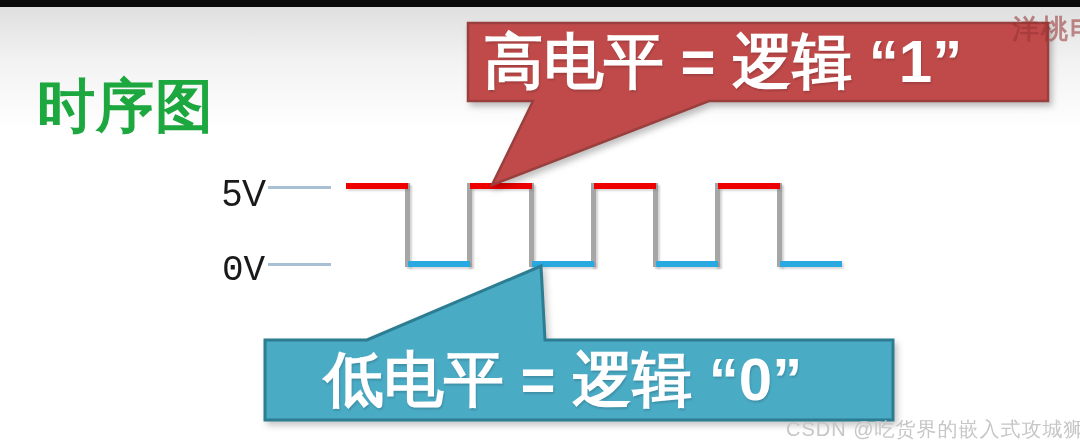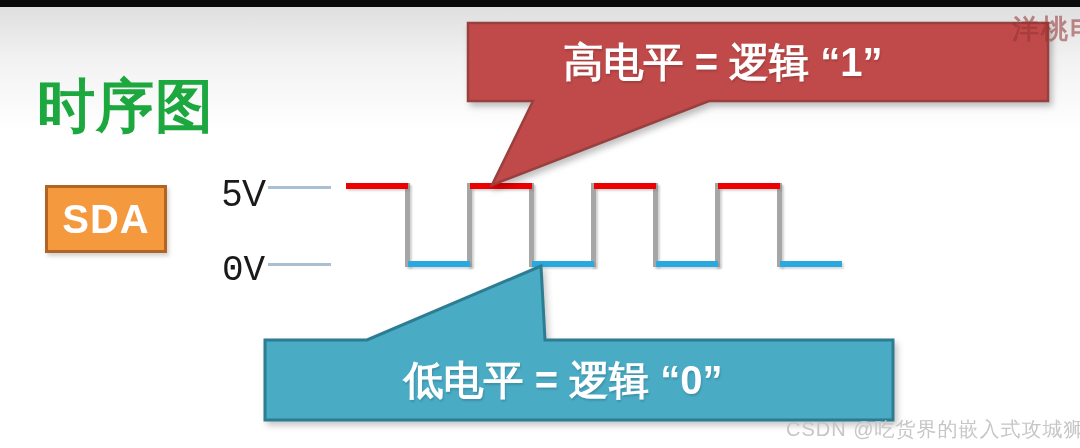--- a/index.html
+++ b/index.html
@@ -41,21 +41,21 @@
   .callout-shape-high{
     fill:var(--red-fill);stroke:var(--red-border);stroke-width:2.5;
     filter:drop-shadow(3px 4px 3px rgba(0,0,0,.25));
   }
   .callout-shape-low{
     fill:var(--teal-fill);stroke:var(--teal-border);stroke-width:3;
     filter:drop-shadow(3px 4px 3px rgba(0,0,0,.22));
   }
   .callout-text{
     position:absolute;display:flex;align-items:center;justify-content:center;
-    color:#fff;font-weight:bold;font-size:40px;white-space:nowrap;
+    color:#fff;font-weight:bold;font-size:60px;white-space:nowrap;
     text-shadow:1px 2px 2px rgba(0,0,0,.15);
   }
   .callout-text-high{left:468px;top:23px;width:580px;height:78px;padding-right:70px;box-sizing:border-box;}
   .callout-text-low{left:265px;top:340px;width:628px;height:80px;padding-right:32px;box-sizing:border-box;}
   .wm-top-right{
     position:absolute;left:1012px;top:11px;font-size:27px;font-weight:bold;
     color:var(--watermark-red);white-space:nowrap;letter-spacing:2px;
   }
   .wm-bottom{
     position:absolute;left:786px;top:416px;font-size:20px;
@@ -64,23 +64,20 @@
 </style>
 </head>
 <body>
 
 <div id="stage">
 
   <div class="topbar"></div>
 
   <div class="page-title">时序图</div>
 
-  <div class="sda-badge">
-    <span>SDA</span>
-  </div>
 
   <div class="axis-label axis-high">5V</div>
   <div class="axis-label axis-low">0V</div>
   <div class="ref-line ref-high"></div>
   <div class="ref-line ref-low"></div>
 
   <div id="waveform">
       <div class="wave-vert" style="left: 405px; top: 183px; height: 84px;"></div>
       <div class="wave-vert" style="left: 467px; top: 183px; height: 84px;"></div>
       <div class="wave-vert" style="left: 529px; top: 183px; height: 84px;"></div>

